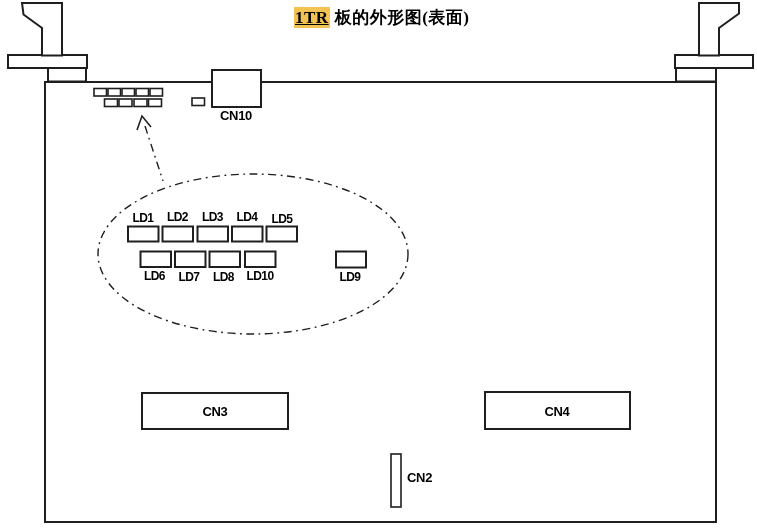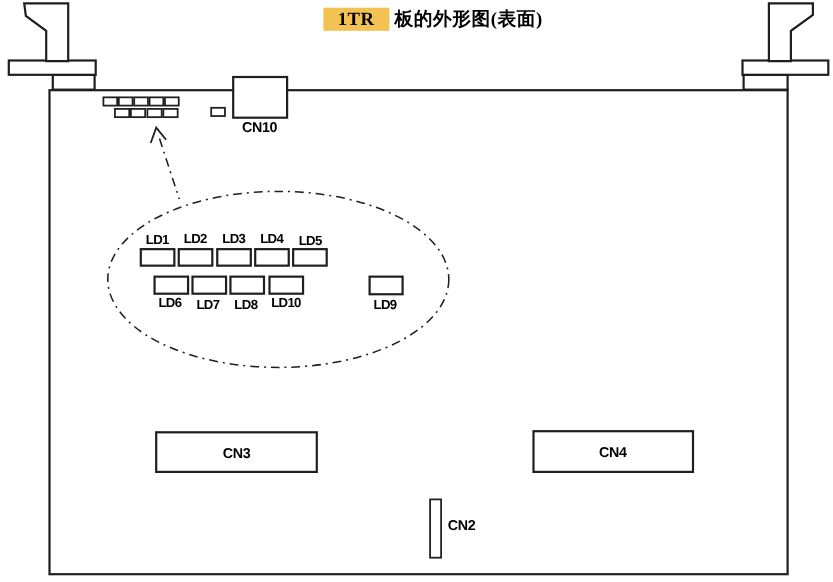--- a/index.html
+++ b/index.html
@@ -23,22 +23,23 @@
     top: 6px;
     font-family: "Liberation Serif", "DejaVu Serif", serif;
     font-size: 17px;
     font-weight: 600;
     color: var(--text);
     white-space: nowrap;
     letter-spacing: 0.5px;
   }
   .title .hl {
     background: var(--highlight);
-    padding: 1px 13px;
+    padding: 1px 1px;
     margin-right: 5px;
+    text-decoration: underline;
   }
   svg.diagram { position: absolute; left: 0; top: 0; }
   .ln  { stroke: var(--line); fill: #ffffff; }
   .w2  { stroke-width: 2; }
   .w15 { stroke-width: 1.6; }
   .dash {
     fill: none;
     stroke: var(--line);
     stroke-width: 1.4;
     stroke-dasharray: 8 4.5 1.8 4.5;

